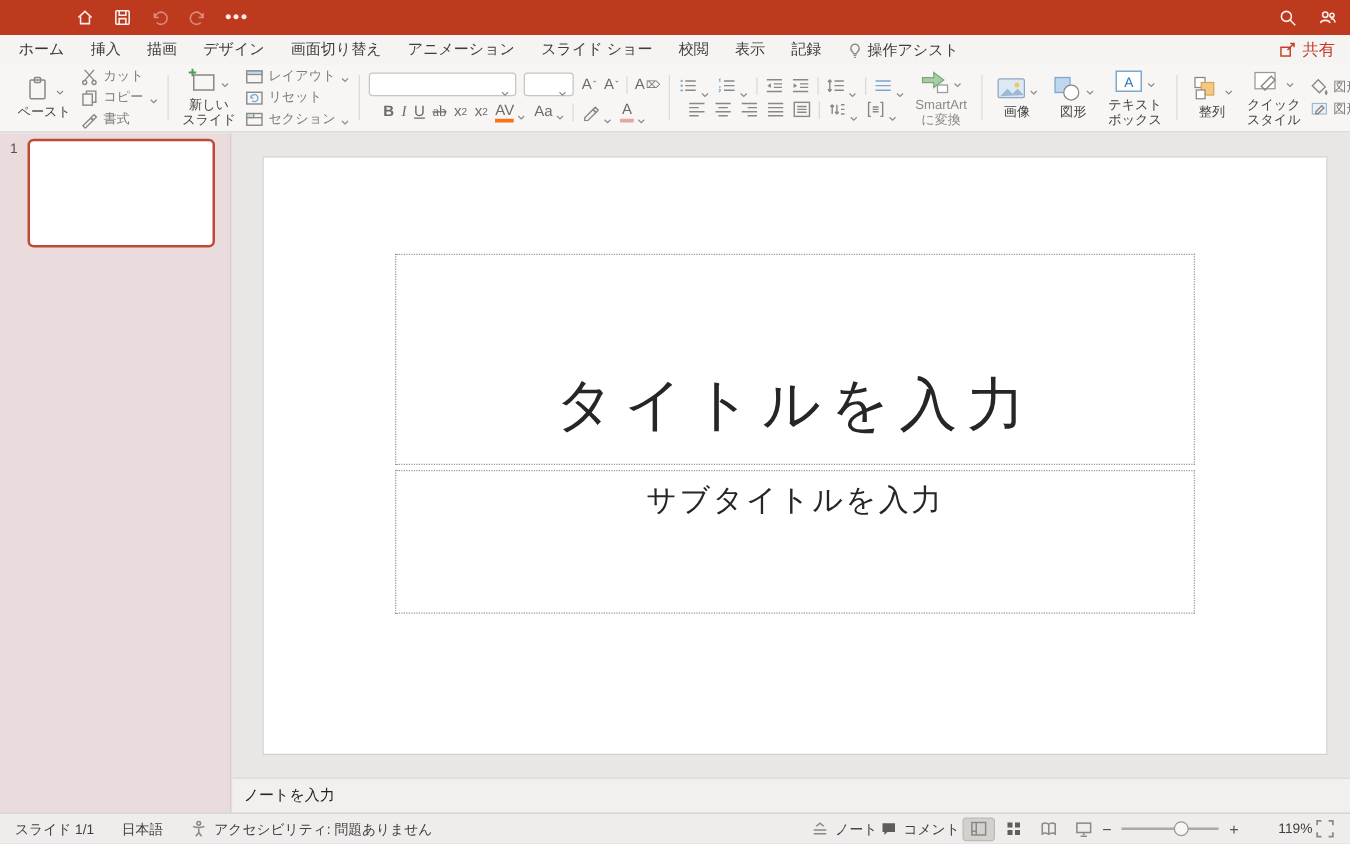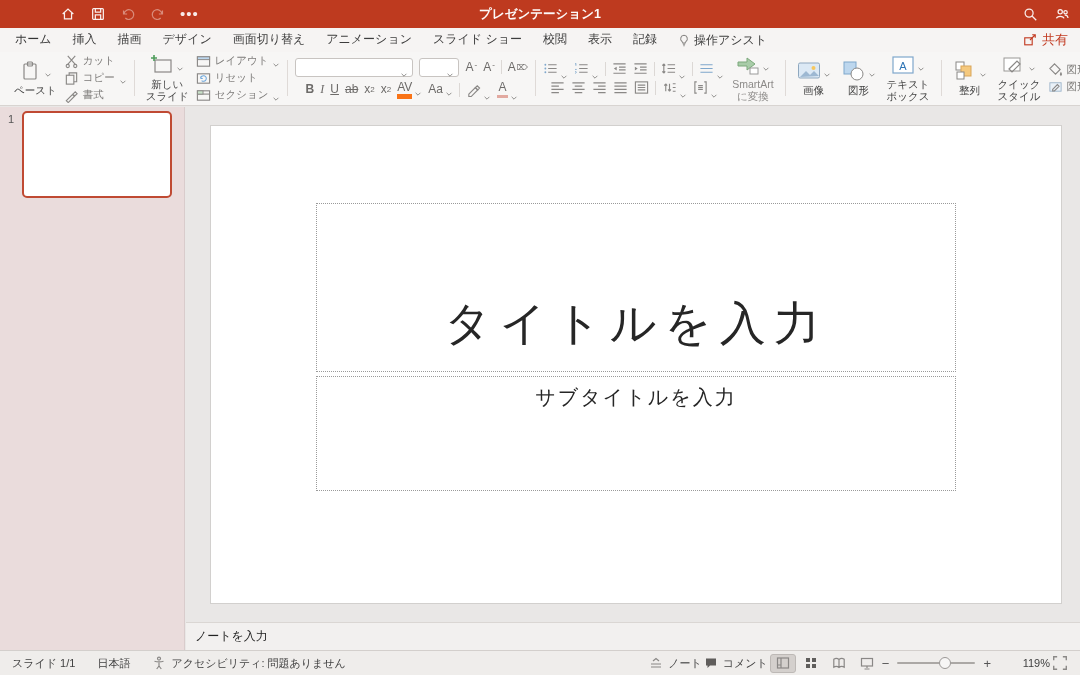--- a/index.html
+++ b/index.html
@@ -67,21 +67,21 @@
   .frow { display:flex; align-items:center; gap:6px; }
   .combo {
     height:19px; background:#fff; border:1px solid #C8C4C1; border-radius:3px;
     display:flex; align-items:center; justify-content:flex-end; padding:0 4px;
   }
   .combo-font { width:118px; } .combo-size { width:40px; }
   .tbtn { font-size:12px; color:#6d6b69; display:flex; align-items:flex-end; line-height:13px; }
   .tbtn sup, .tbtn sub { font-size:8px; }
   .tbtn .mini { font-size:8px; margin-left:1px; }
   .serif { font-family:"Liberation Serif","DejaVu Serif",serif; }
-  .strike { text-decoration:line-through; }
+  .strike { text-decoration:line-through;font-family:Liberation Serif, serif; }
   .und { text-decoration:underline; }
   .vdiv { width:1px; height:14px; background:#DCD8D5; }
   .colorbar { display:inline-block; width:11px; height:3px; background:#E2A9A0; margin-top:1px; }
   .drop { display:flex; align-items:center; gap:2px; }
   .icbtn { display:flex; align-items:center; gap:2px; }
   
   .st  { stroke:#8a8886; fill:none; stroke-width:1.2; }
   .stb { stroke:#7FA7CC; fill:none; stroke-width:1.2; }
   
   .thumbs {
@@ -104,21 +104,21 @@
     left:105px; top:77px; width:640px; height:169px;
     display:flex; align-items:flex-end; justify-content:center; padding-bottom:16px;
   }
   .ph-title .txt {
     font-size:46px; letter-spacing:8px; color:#262626; font-weight:300; white-space:nowrap;
   }
   .ph-sub {
     left:105px; top:250px; width:640px; height:115px;
     display:flex; align-items:flex-start; justify-content:center; padding-top:7px;
   }
-  .ph-sub .txt { font-size:20px; letter-spacing:2px; color:#262626; }
+  .ph-sub .txt { font-size:24px; letter-spacing:2px; color:#262626; }
   
   .notes {
     position:absolute; left:186px; right:0; top:622px; height:28px;
     background:#F2F0EF; border-top:1px solid #DAD6D3;
     font-size:12px; color:#222; line-height:27px; padding-left:9px;
   }
   
   .status {
     position:absolute; left:0; right:0; bottom:0; height:25px;
     background:#EFEDEB; border-top:1px solid #D3CFCC;
@@ -158,21 +158,20 @@
       <span class="tb-ic dim">
         <svg viewBox="0 0 18 18">
             <path d="M4 5v4h4M4.5 9A5.5 5.5 0 1 1 6 13.5"></path>
           </svg></span>
       <span class="tb-ic dim">
         <svg viewBox="0 0 18 18">
             <path d="M14 5v4h-4M13.5 9A5.5 5.5 0 1 0 12 13.5"></path>
           </svg></span>
       <span class="tb-dots">•••</span>
     </div>
-    <div class="tb-title">プレゼンテーション1</div>
     <div class="tb-right">
       <span class="tb-ic">
         <svg viewBox="0 0 18 18">
             <circle cx="8" cy="8" r="4.5"></circle>
             <path d="M11.5 11.5L16 16"></path>
           </svg></span>
       <span class="tb-ic">
         <svg viewBox="0 0 18 18">
             <circle cx="7" cy="6.5" r="2.4"></circle>
             <path d="M2.8 14c.6-3.2 7.8-3.2 8.4 0"></path>
@@ -328,21 +327,21 @@
         <span class="tbtn">A<span class="mini">⌦</span></span>
       </div>
       <div class="frow">
         <span class="tbtn" style="font-weight:bold">B</span>
         <span class="tbtn serif" style="font-style:italic">I</span>
         <span class="tbtn und">U</span>
         <span class="tbtn strike">ab</span>
         <span class="tbtn">x<sup>2</sup></span>
         <span class="tbtn">x<sub>2</sub></span>
         <span class="drop tbtn">
-          <span style="border-bottom:5px solid #f97316">AV</span>
+          <span style="border-bottom:3px solid #f97316">AV</span>
           <span class="cv"><svg viewBox="0 0 10 6">
                 <path d="M2 1.5l3 3 3-3"></path>
               </svg></span>
           </span>
         <span class="drop tbtn">
           <span>Aa</span>
           <span class="cv"><svg viewBox="0 0 10 6">
                 <path d="M2 1.5l3 3 3-3"></path>
               </svg></span>
           </span>

